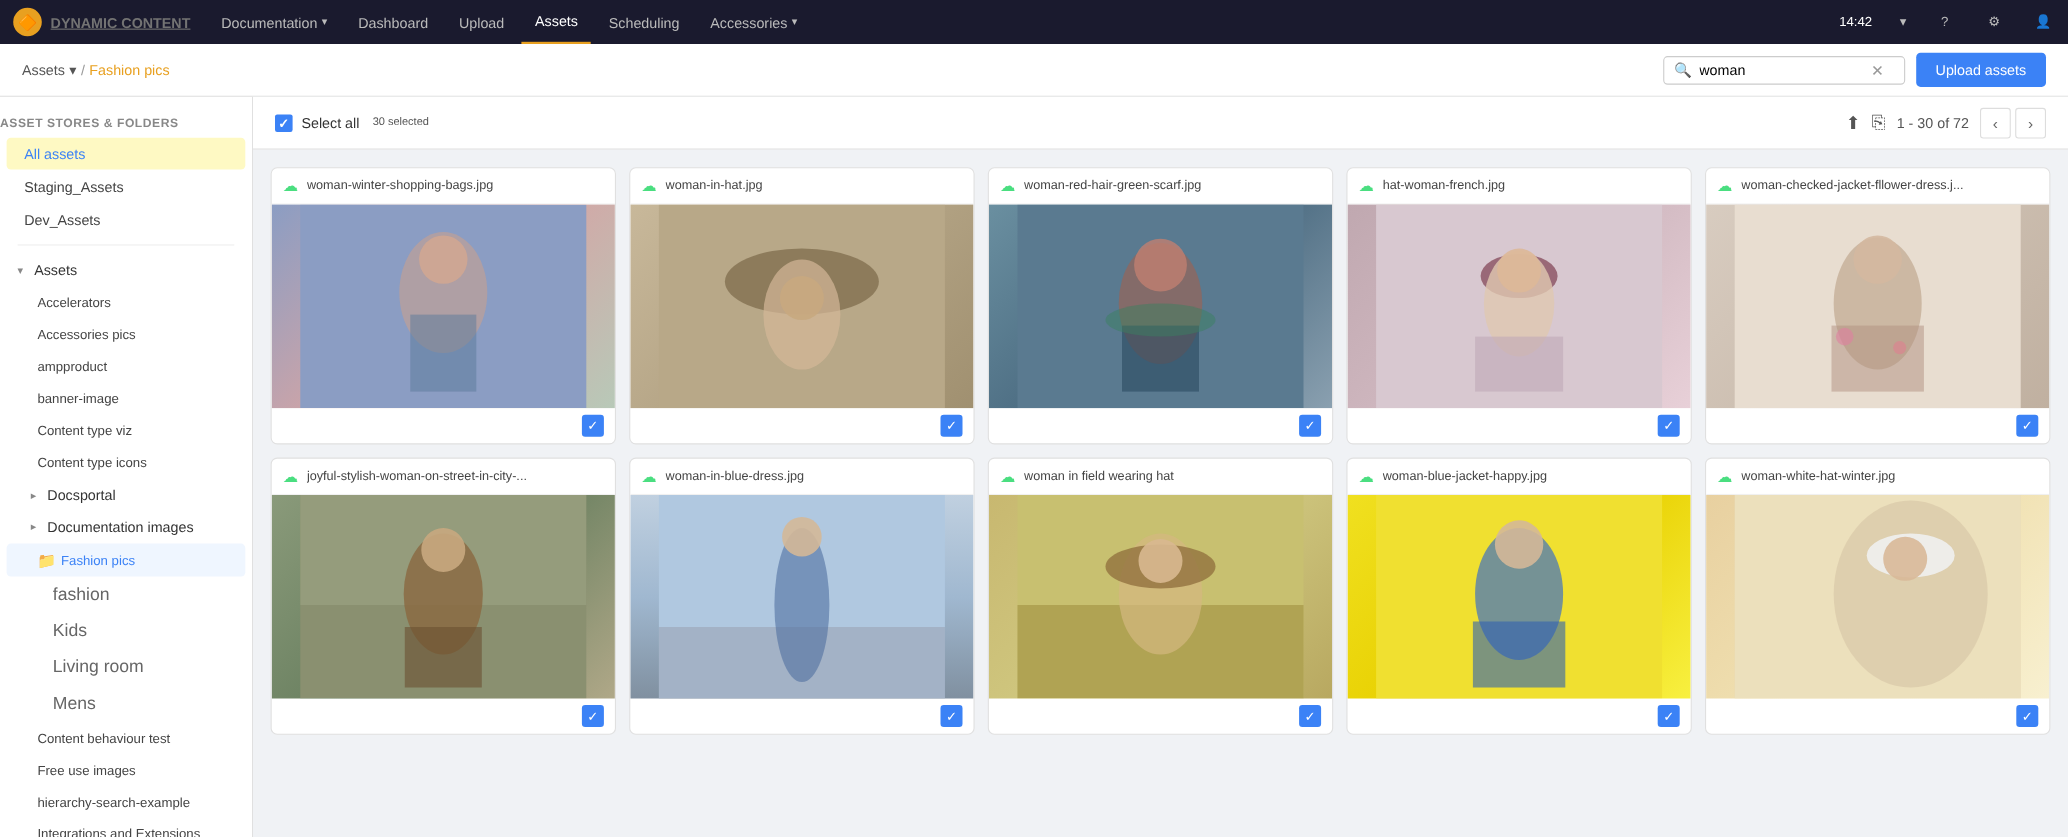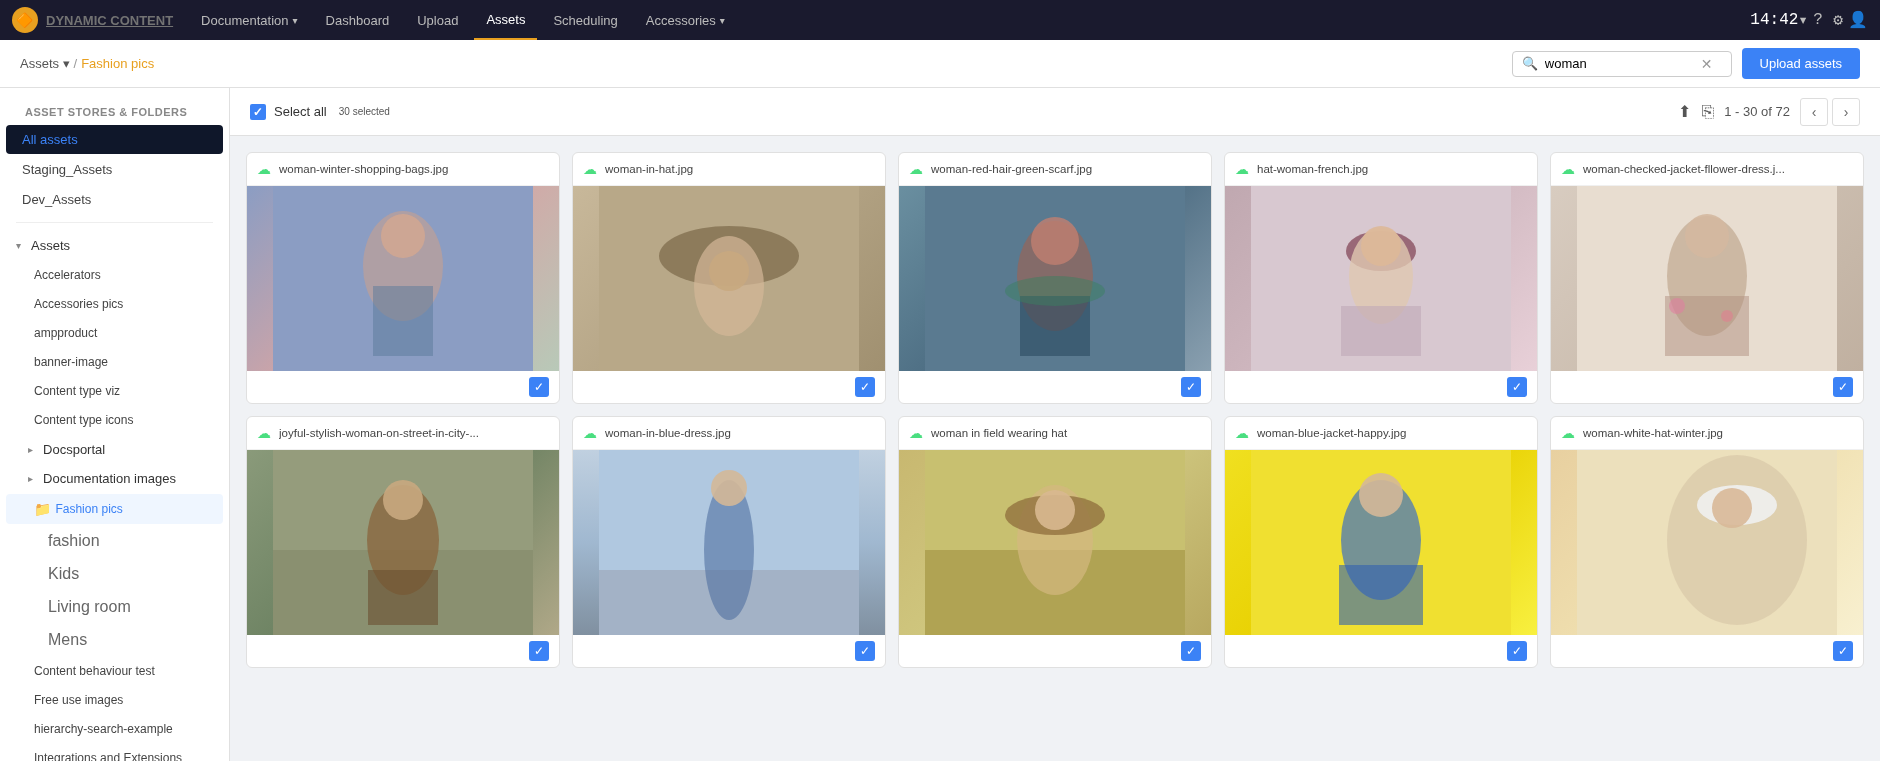--- a/index.html
+++ b/index.html
@@ -6,43 +6,43 @@
     body { font-family: -apple-system, BlinkMacSystemFont, 'Segoe UI', sans-serif; font-size: 13px; background: #f0f2f5; color: #333; overflow: hidden; }
 
     
     .top-nav { display: flex; align-items: center; background: #1a1a2e; color: #ccc; height: 40px; padding: 0 12px; gap: 4px; }
     .logo-area { display: flex; align-items: center; gap: 8px; margin-right: 12px; }
     .logo-icon { width: 26px; height: 26px; background: #e8a020; border-radius: 50%; display: flex; align-items: center; justify-content: center; font-size: 14px; }
     .app-name { color: #737373; font-size: 13px; font-weight: 600; text-decoration: underline; }
     .nav-item { color: #bbb; padding: 0 12px; height: 40px; display: flex; align-items: center; gap: 4px; cursor: pointer; font-size: 13px; }
     .nav-item.active { color: #fff; border-bottom: 2px solid #e8a020; }
     .nav-item .chevron { font-size: 10px; }
-    .nav-right { margin-left: auto; display: flex; align-items: center; gap: 0; color: #bbb; font-size: 16px; font-family: Liberation Mono, monospace; }
+    .nav-right { margin-left: auto; display: flex; align-items: center; gap: 25px; color: #bbb; font-size: 12px; }
     .nav-right .time { color: #fff; }
     .nav-icon { width: 20px; height: 20px; display: flex; align-items: center; justify-content: center; cursor: pointer; }
 
     
     .breadcrumb-bar { display: flex; align-items: center; background: #fff; height: 48px; padding: 0 20px; border-bottom: 1px solid #e0e0e0; gap: 6px; }
     .breadcrumb-assets { color: #555; font-size: 13px; display: flex; align-items: center; gap: 4px; }
     .breadcrumb-sep { color: #999; }
     .breadcrumb-current { color: #e8a020; font-size: 13px; font-weight: 500; }
     .breadcrumb-right { margin-left: auto; display: flex; align-items: center; gap: 10px; }
     .search-box { display: flex; align-items: center; border: 1px solid #ccc; border-radius: 4px; padding: 4px 10px; gap: 6px; background: #fff; width: 220px; }
     .search-box input { border: none; outline: none; font-size: 13px; width: 150px; }
     .search-clear { color: #999; cursor: pointer; font-size: 14px; }
     .upload-btn { background: #3b82f6; color: #fff; border: none; border-radius: 4px; padding: 8px 18px; font-size: 13px; cursor: pointer; font-weight: 500; }
 
     
     .main-layout { display: flex; height: calc(100vh - 88px); }
 
     
     .sidebar { width: 230px; min-width: 230px; background: #fff; border-right: 1px solid #e0e0e0; overflow-y: auto; padding: 12px 0; }
-    .sidebar-section-title { font-size: 11px; color: #888; padding: 6px 25px; font-weight: 600; text-transform: uppercase; letter-spacing: 0.5px; }
+    .sidebar-section-title { font-size: 11px; color: #888; padding: 6px 0; font-weight: 600; text-transform: uppercase; letter-spacing: 0.5px; }
     .sidebar-item { padding: 7px 16px; cursor: pointer; font-size: 13px; color: #444; border-radius: 4px; margin: 1px 6px; }
-    .sidebar-item.active { background: #0f172a; color: #3b82f6; font-weight: 500; }
+    .sidebar-item.active { background: #fef9c3; color: #3b82f6; font-weight: 500; }
     .sidebar-item.sub { padding-left: 28px; font-size: 12px; }
     .sidebar-item.sub2 { padding-left: 42px; font-size: 16px; color: #666; }
     .sidebar-item-with-icon { display: flex; align-items: center; gap: 6px; }
     .chevron-r { font-size: 10px; color: #888; margin-right: 4px; }
     .chevron-d { font-size: 10px; color: #888; margin-right: 4px; }
 
     
     .content-area { flex: 1; overflow-y: auto; background: #f0f2f5; }
 
     

